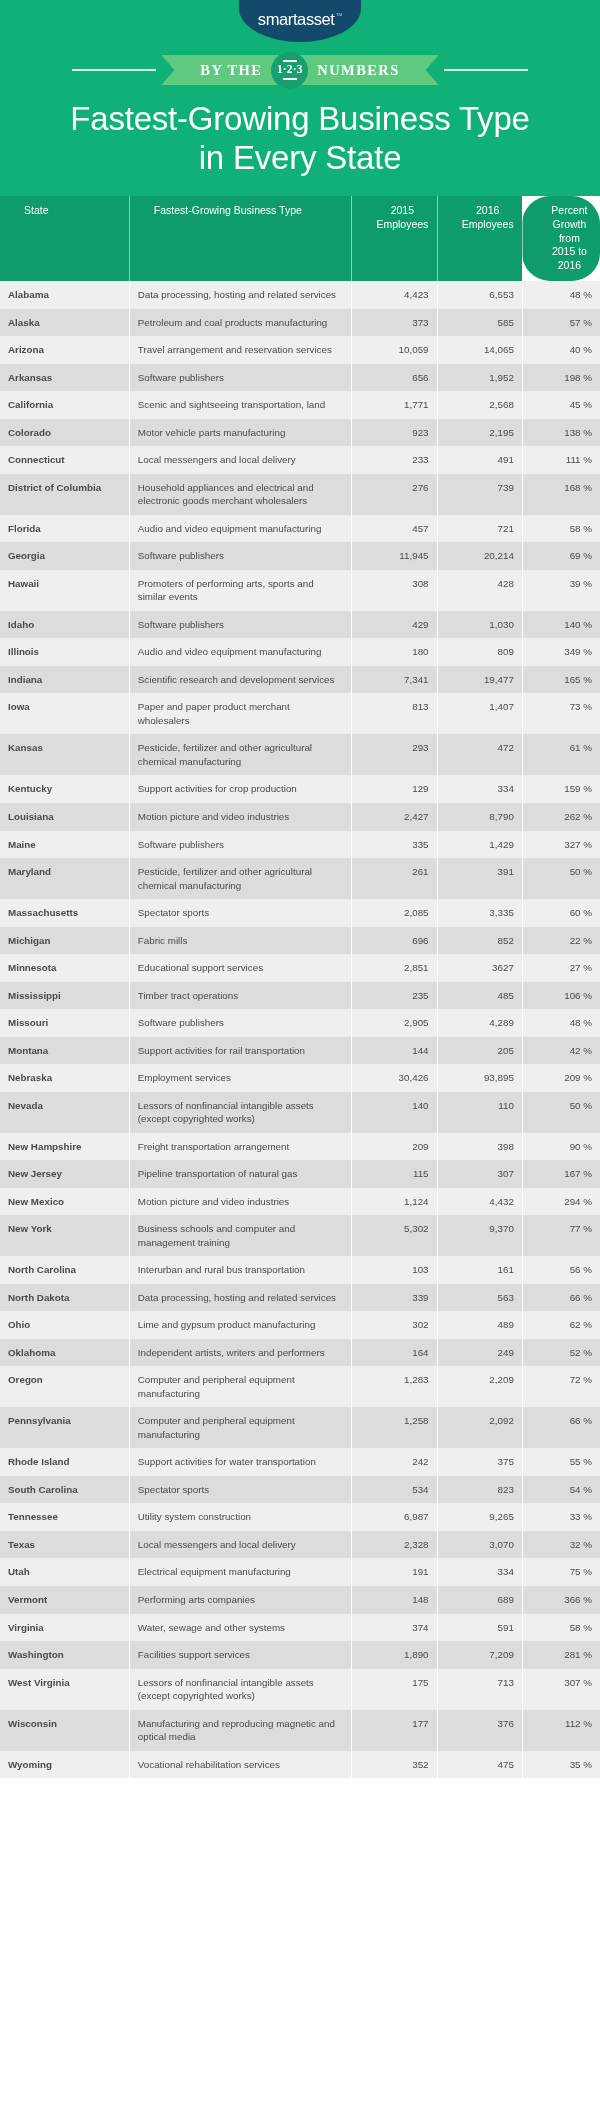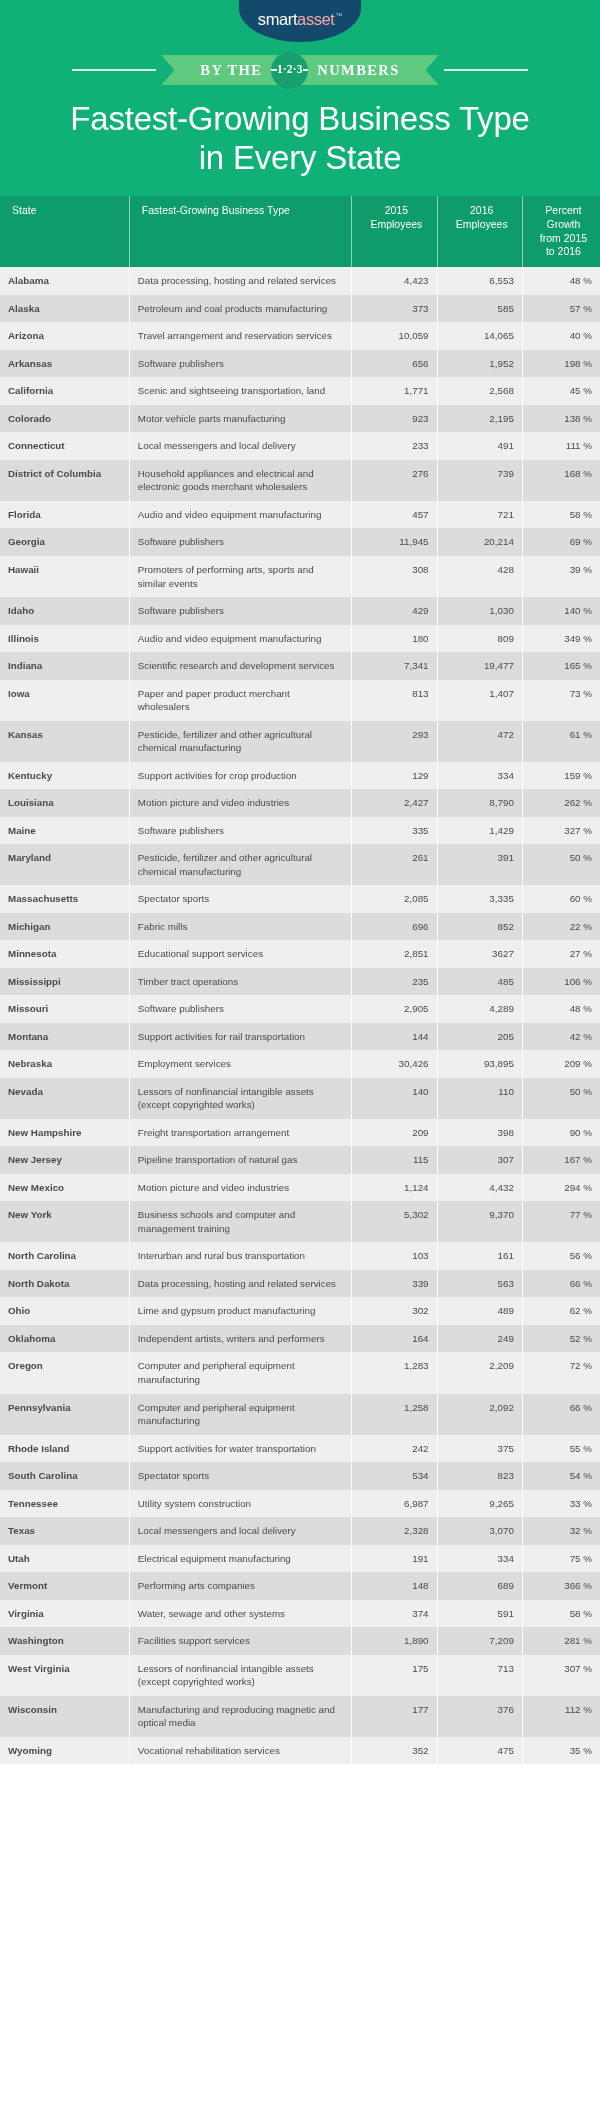--- a/index.html
+++ b/index.html
@@ -42,21 +42,21 @@
     padding-top: 10px;
   }
   .logo-text {
     font-size: 16.5px;
     letter-spacing: -0.4px;
     font-weight: 400;
     position: relative;
     white-space: nowrap;
   }
   .logo-smart { color: #ffffff; }
-  .logo-asset { color: #fca5a5; }
+  .logo-asset { color: #ffffff; }
   .logo-tm {
     color: #9dc9e4;
     font-size: 7px;
     vertical-align: super;
     margin-left: 1px;
   }
 
   
   .ribbon-row {
     position: relative;
@@ -110,21 +110,21 @@
     font-size: 14.5px;
     letter-spacing: 1.4px;
     z-index: 2;
   }
   .badge-123 {
     width: 37px;
     height: 37px;
     border-radius: 50%;
     background: #17a06e;
     display: flex;
-    flex-direction: row;
+    flex-direction: column;
     align-items: center;
     justify-content: center;
     margin: 0 9px;
     z-index: 3;
     flex: none;
   }
   .badge-dash {
     width: 14px;
     height: 2px;
     background: #ffffff;
@@ -158,26 +158,26 @@
     width: 600px;
     table-layout: fixed;
   }
   table.data thead th {
     background: #0e9c6a;
     color: #ffffff;
     font-size: 10.5px;
     font-weight: 400;
     text-align: left;
     vertical-align: top;
-    padding: 8px 8px 8px 12px;
+    padding: 8px 8px 8px 24px;
     line-height: 1.32;
     border-right: 1px solid rgba(255,255,255,0.55);
     height: 58px;
   }
-  table.data thead th:last-child { border-right: none; }
+  table.data thead th:last-child { border-right: none; border-radius: 28px; }
   table.data thead th.num { text-align: center; }
 
   col.c-state  { width: 100px; }
   col.c-biz    { width: 172px; }
   col.c-2015   { width: 66px; }
   col.c-2016   { width: 66px; }
   col.c-growth { width: 60px; }
 
   table.data tbody td {
     font-size: 9.8px;

